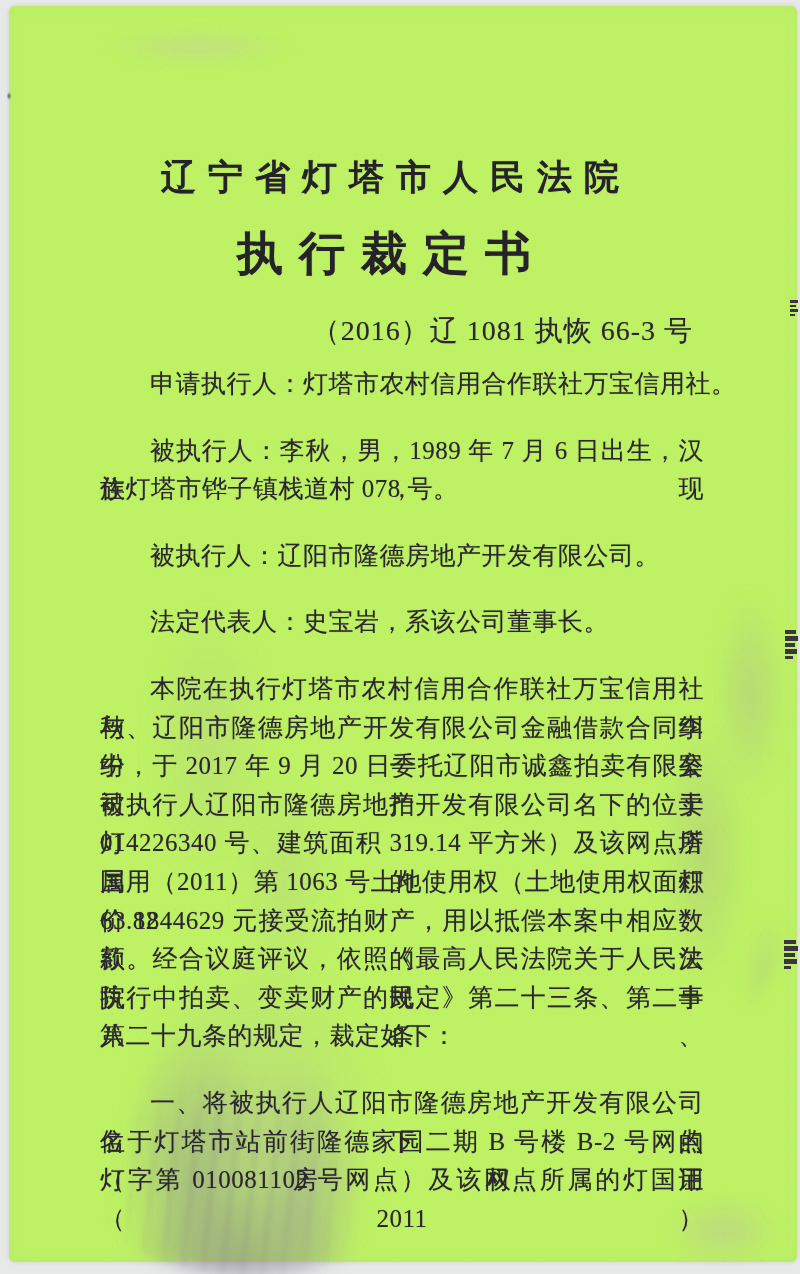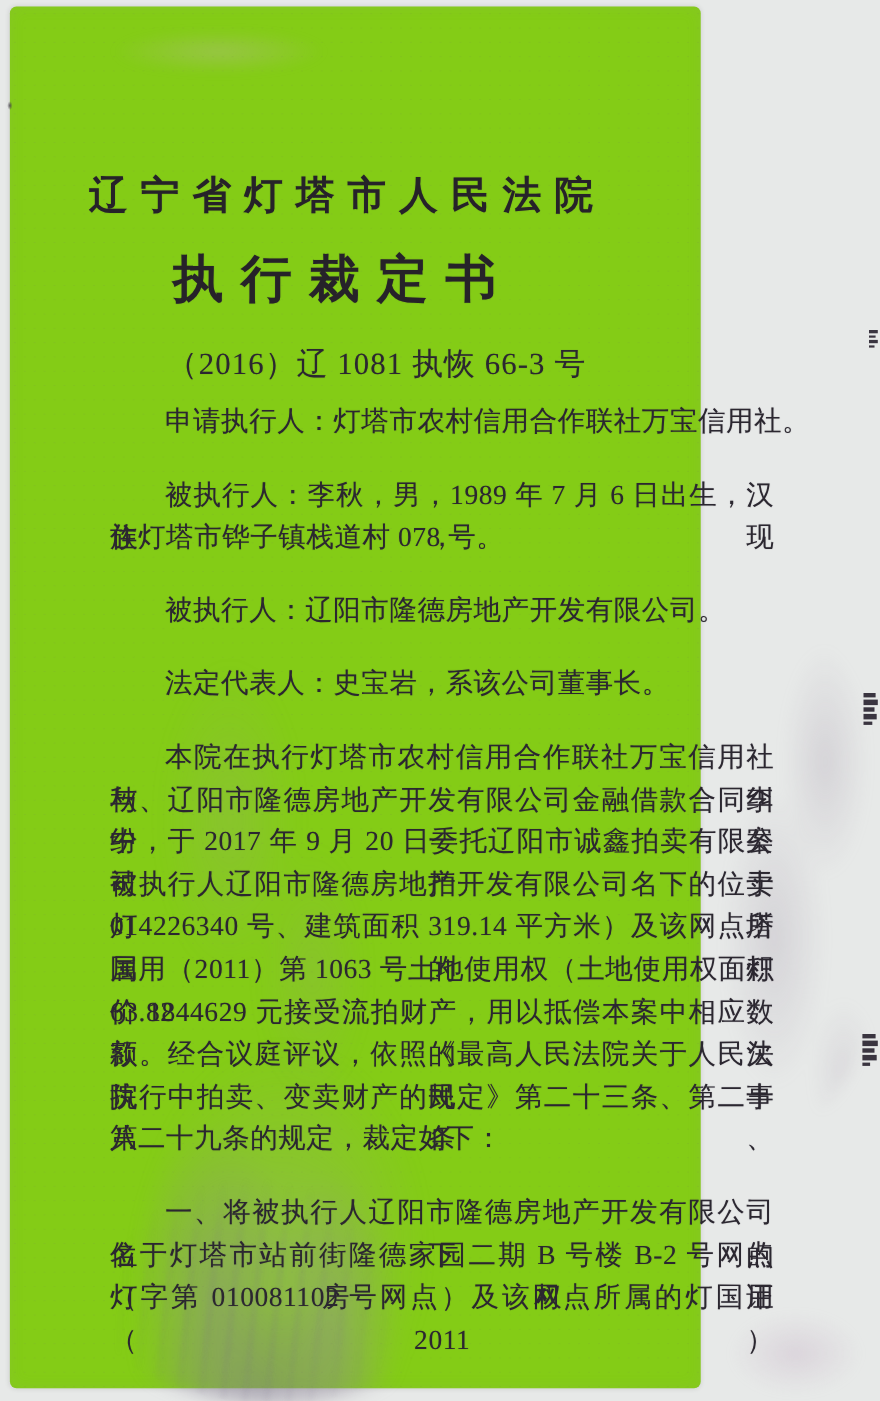--- a/index.html
+++ b/index.html
@@ -11,22 +11,22 @@
   }
   .scan {
     position:relative;
     width:800px; height:1274px;
     background:#e7e9e8;
     overflow:hidden;
   }
   .page {
     position:absolute;
     left:9px; top:6px;
-    width:628px; height:1256px;
-    background:#84cc16;
+    width:788px; height:1256px;
+    background:#bef264;
     border-radius:6px;
     box-shadow:0 0 5px rgba(0,0,0,0.10), inset 0 0 14px rgba(160,155,165,0.10);
   }
   
   .speckle {
     position:absolute; inset:0;
     background-image:radial-gradient(rgba(110,100,115,0.16) 0.5px, transparent 0.7px);
     background-size:9px 13px;
     opacity:.55;
     border-radius:6px;

